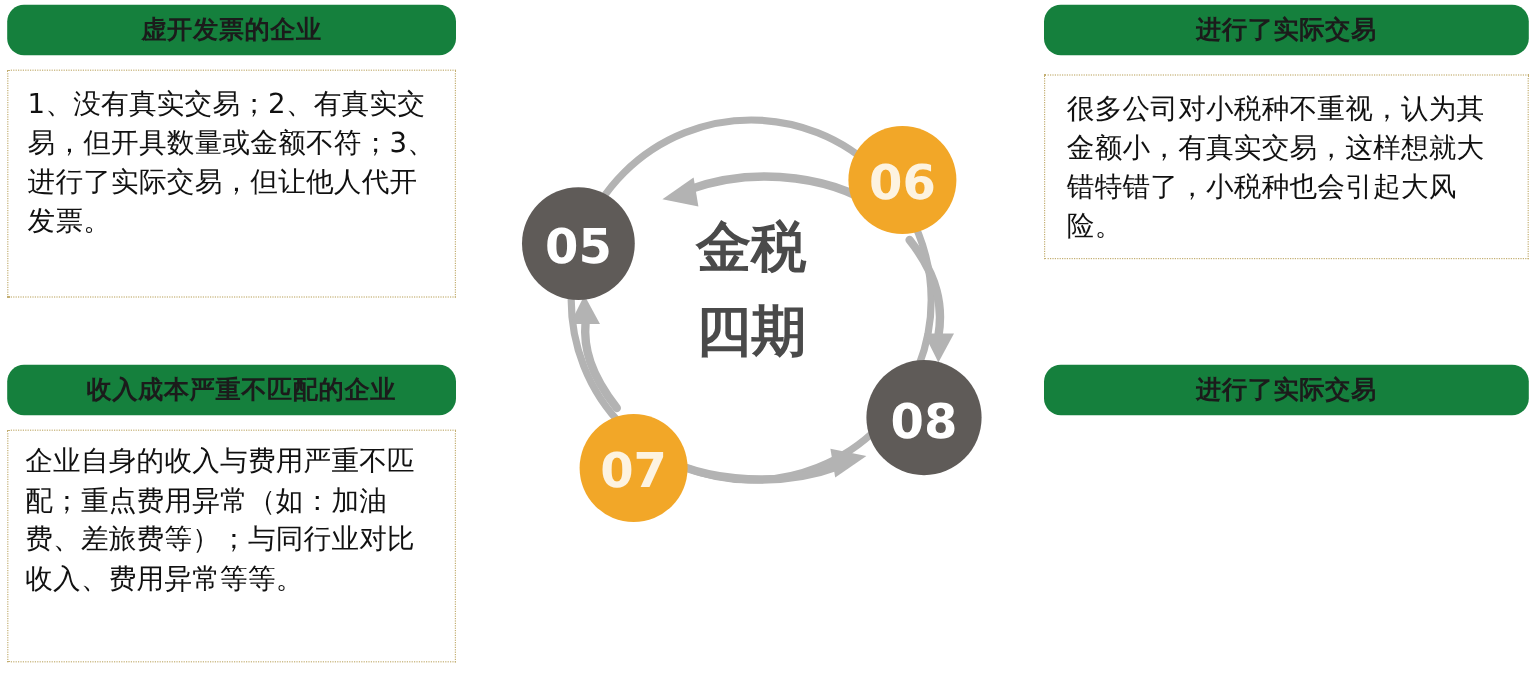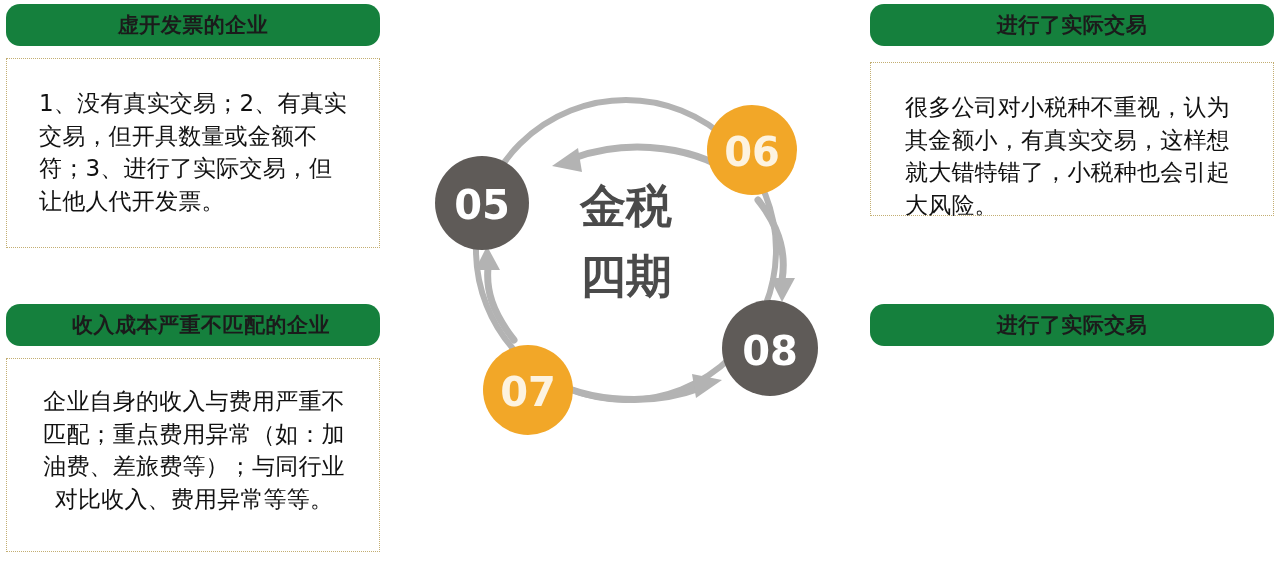--- a/index.html
+++ b/index.html
@@ -34,35 +34,35 @@
     justify-content: center;
   }
   .panel-body {
     box-sizing: border-box;
     width: 100%;
     border: 1.5px dotted #C3AE72;
     background: #ffffff;
     color: #111111;
   }
   .panel-body p {
-    margin: 16px;
+    margin: 0;
     line-height: 1.42;
     letter-spacing: 0.2px;
     word-break: break-all;
   }
 
   
   #panel-fake-invoice            { left: 6px;  top: 4px;   width: 374px; }
   #panel-fake-invoice .panel-header { height: 42px; font-size: 21px; }
   #panel-fake-invoice .panel-body   { margin-top: 12px; height: 190px; padding: 12px 14px 8px 16px; }
   #panel-fake-invoice .panel-body p { font-size: 23px; }
 
   #panel-cost-mismatch           { left: 6px;  top: 304px; width: 374px; }
   #panel-cost-mismatch .panel-header { height: 42px; font-size: 21px; padding-left: 16px; }
-  #panel-cost-mismatch .panel-body   { margin-top: 12px; height: 194px; padding: 10px 12px 8px 14px; text-align: center; }
+  #panel-cost-mismatch .panel-body   { margin-top: 12px; height: 194px; padding: 10px 12px 8px 14px; }
   #panel-cost-mismatch .panel-body p { font-size: 23px; }
 
   
   #panel-filing-anomaly          { left: 870px; top: 4px;  width: 404px; }
   #panel-filing-anomaly .panel-header { height: 42px; font-size: 21px; }
   #panel-filing-anomaly .panel-body   { margin-top: 16px; height: 154px; padding: 12px 14px 6px 18px; }
   #panel-filing-anomaly .panel-body p { font-size: 23px; }
 
   #panel-tax-burden              { left: 870px; top: 304px; width: 404px; }
   #panel-tax-burden .panel-header { height: 42px; font-size: 21px; }

